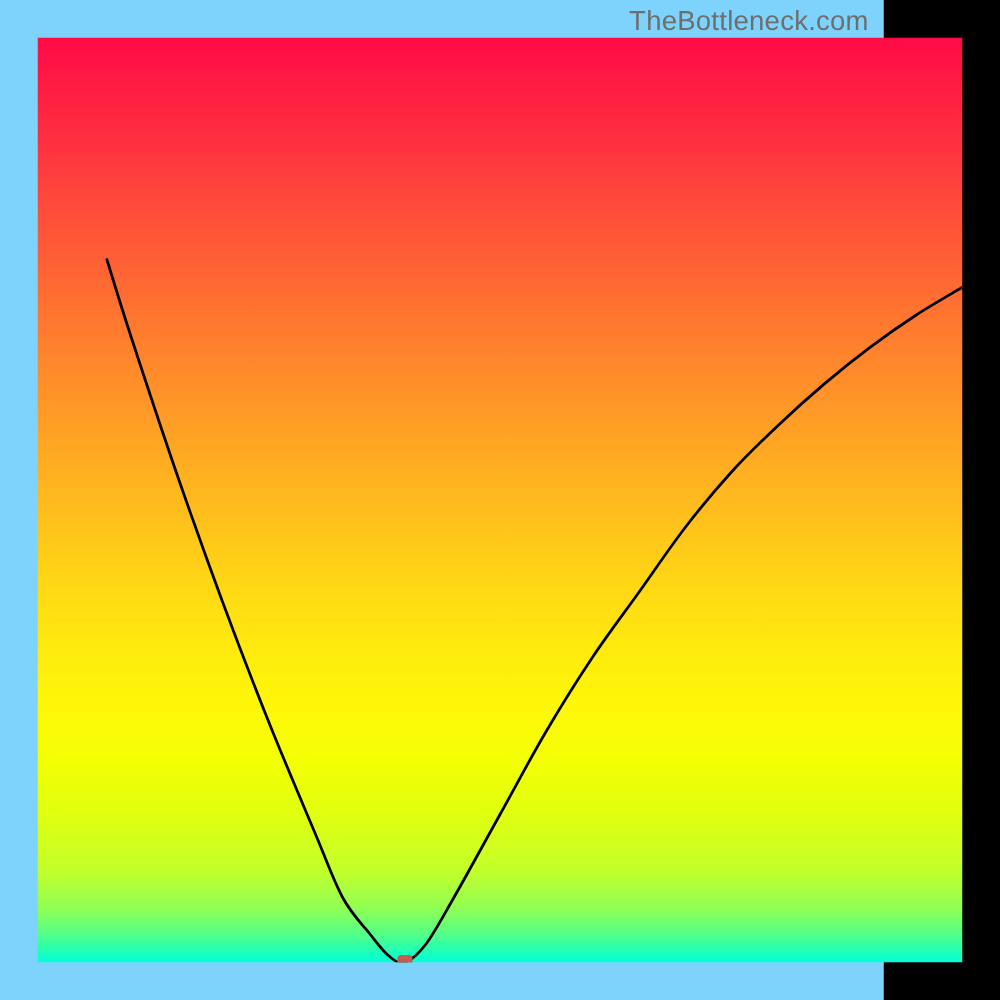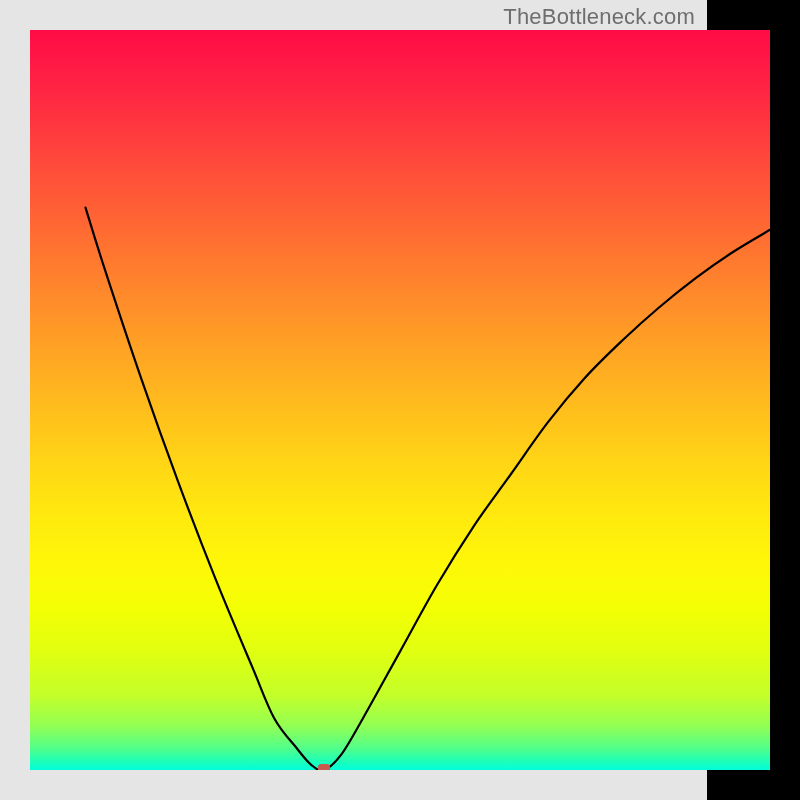--- a/index.html
+++ b/index.html
@@ -10,21 +10,21 @@
     background: #000000;
     overflow: hidden;
     font-family: Arial, Helvetica, sans-serif;
   }
   .frame {
     position: absolute;
     top: 0;
     left: 0;
     width: 707px;
     height: 800px;
-    background: #e5e5e5;
+    background: #7dd3fc;
     text-decoration: underline;
   }
   .plot-area {
     position: absolute;
     left: 30px;
     top: 30px;
     width: 740px;
     height: 740px;
     overflow: hidden;
   }

